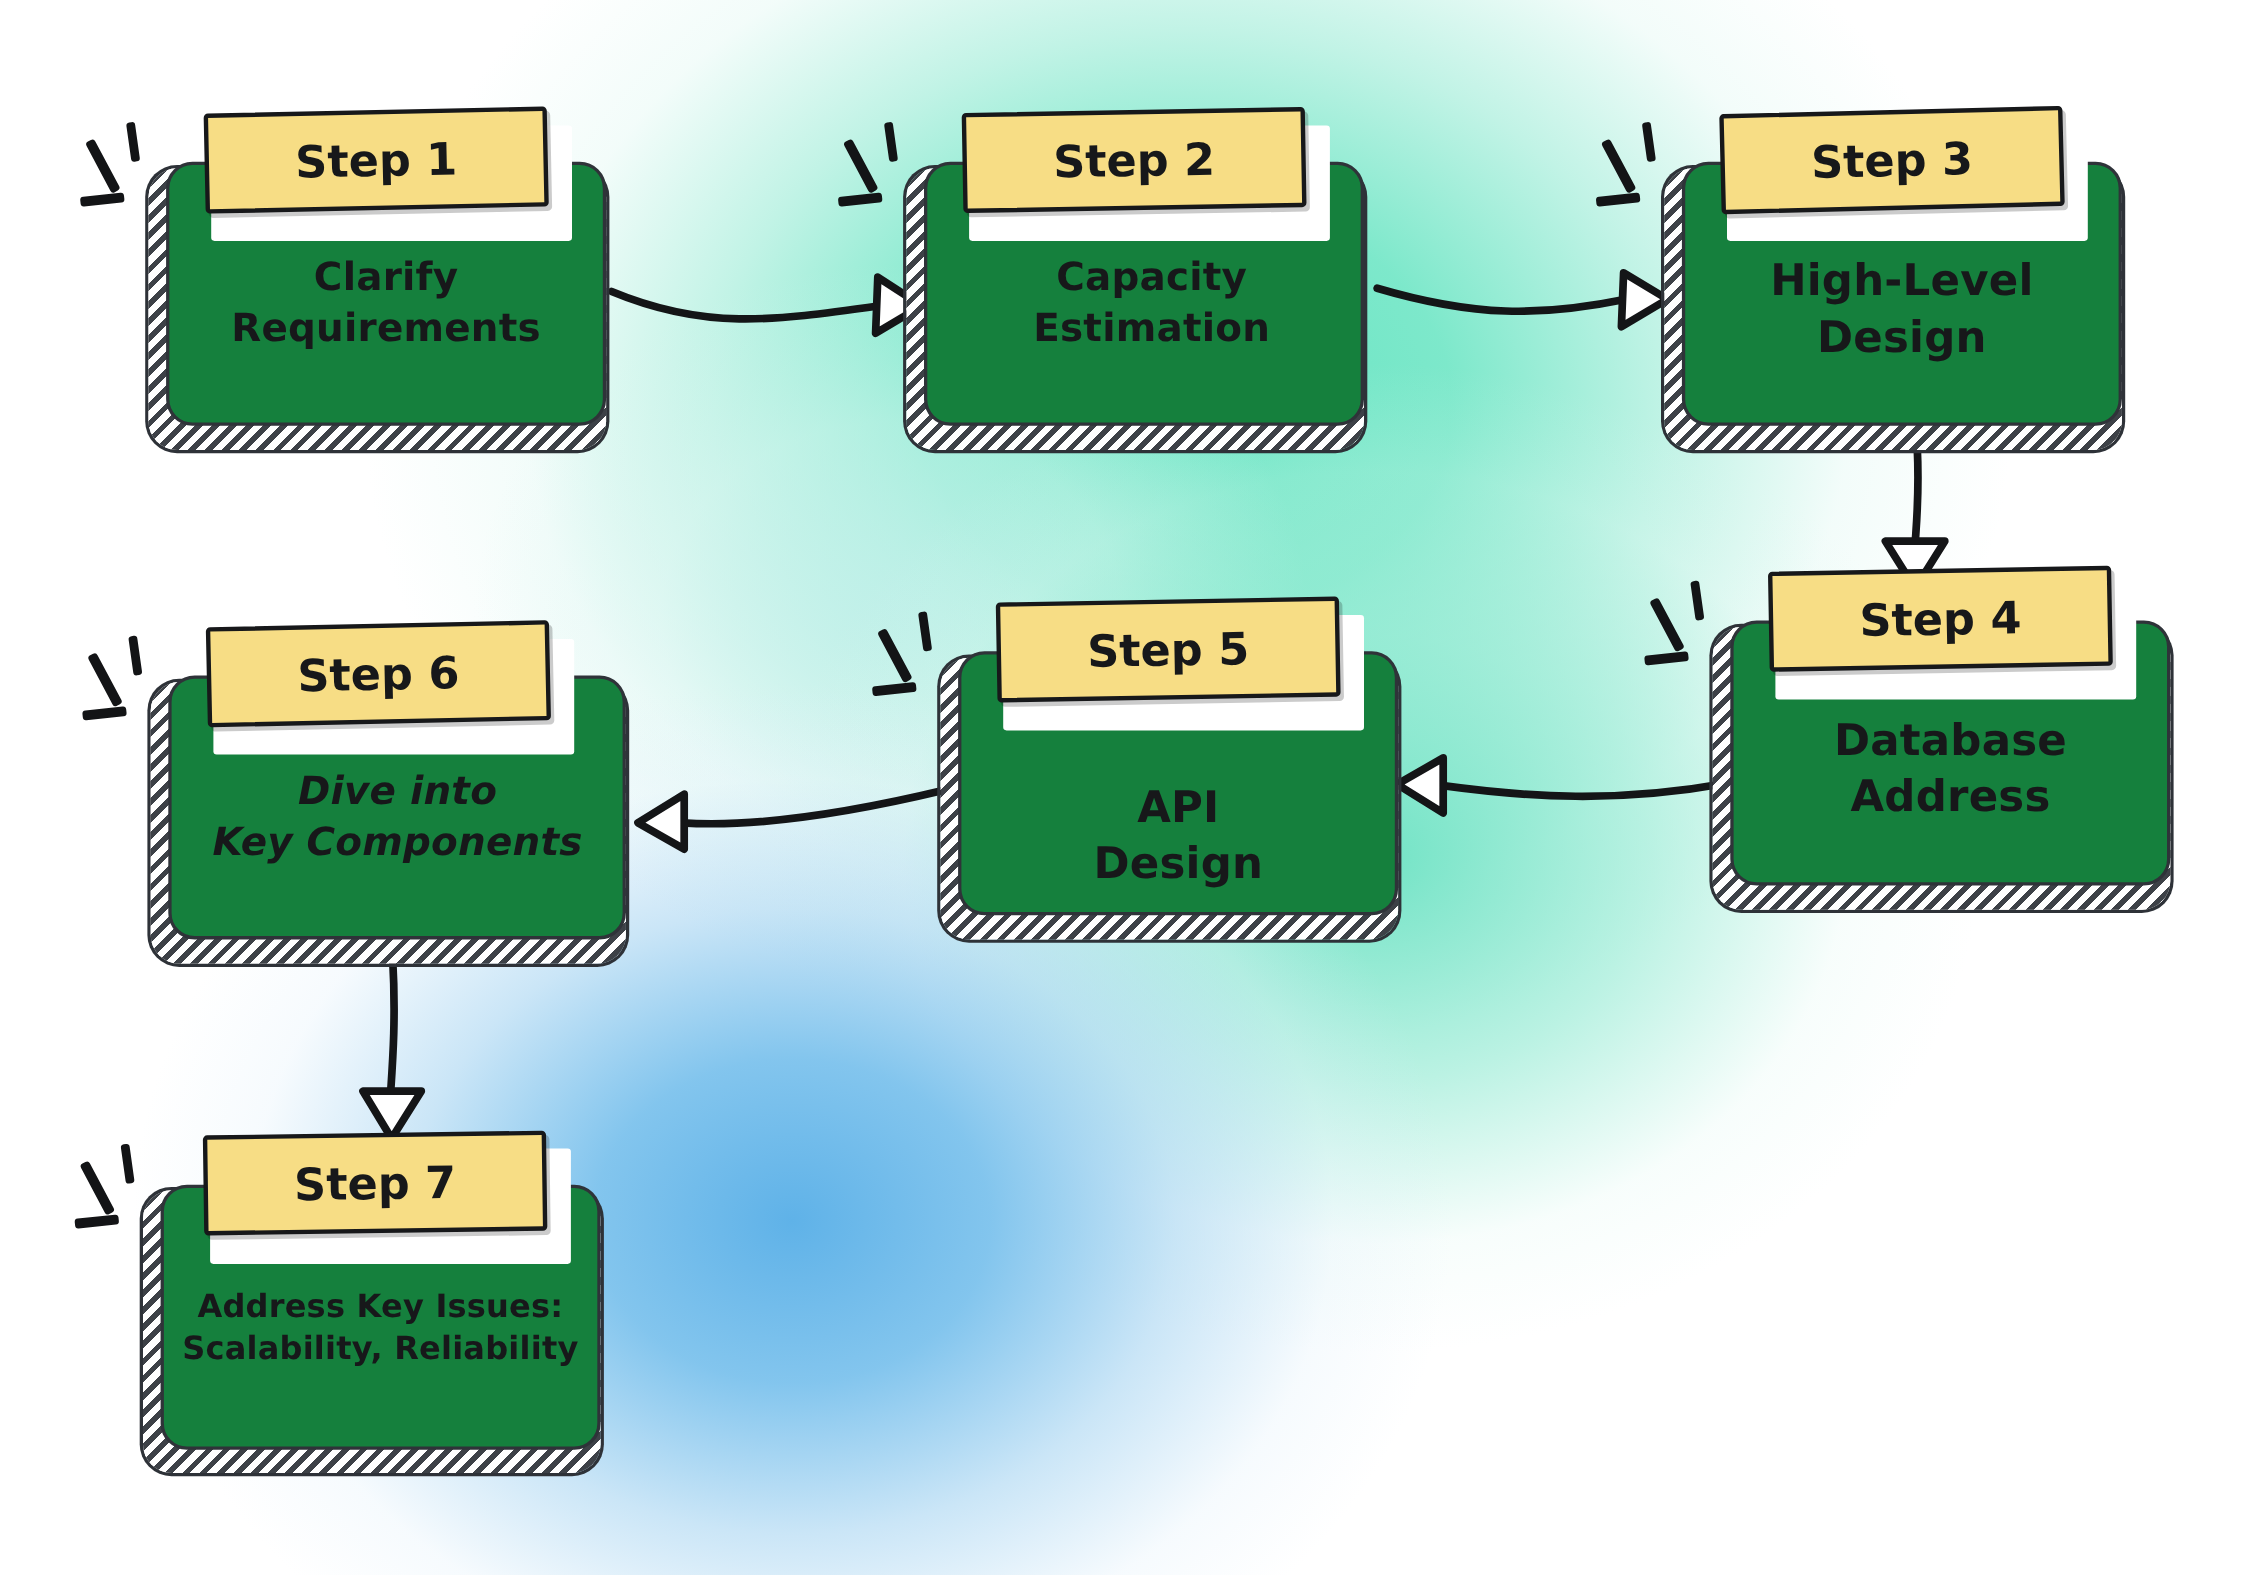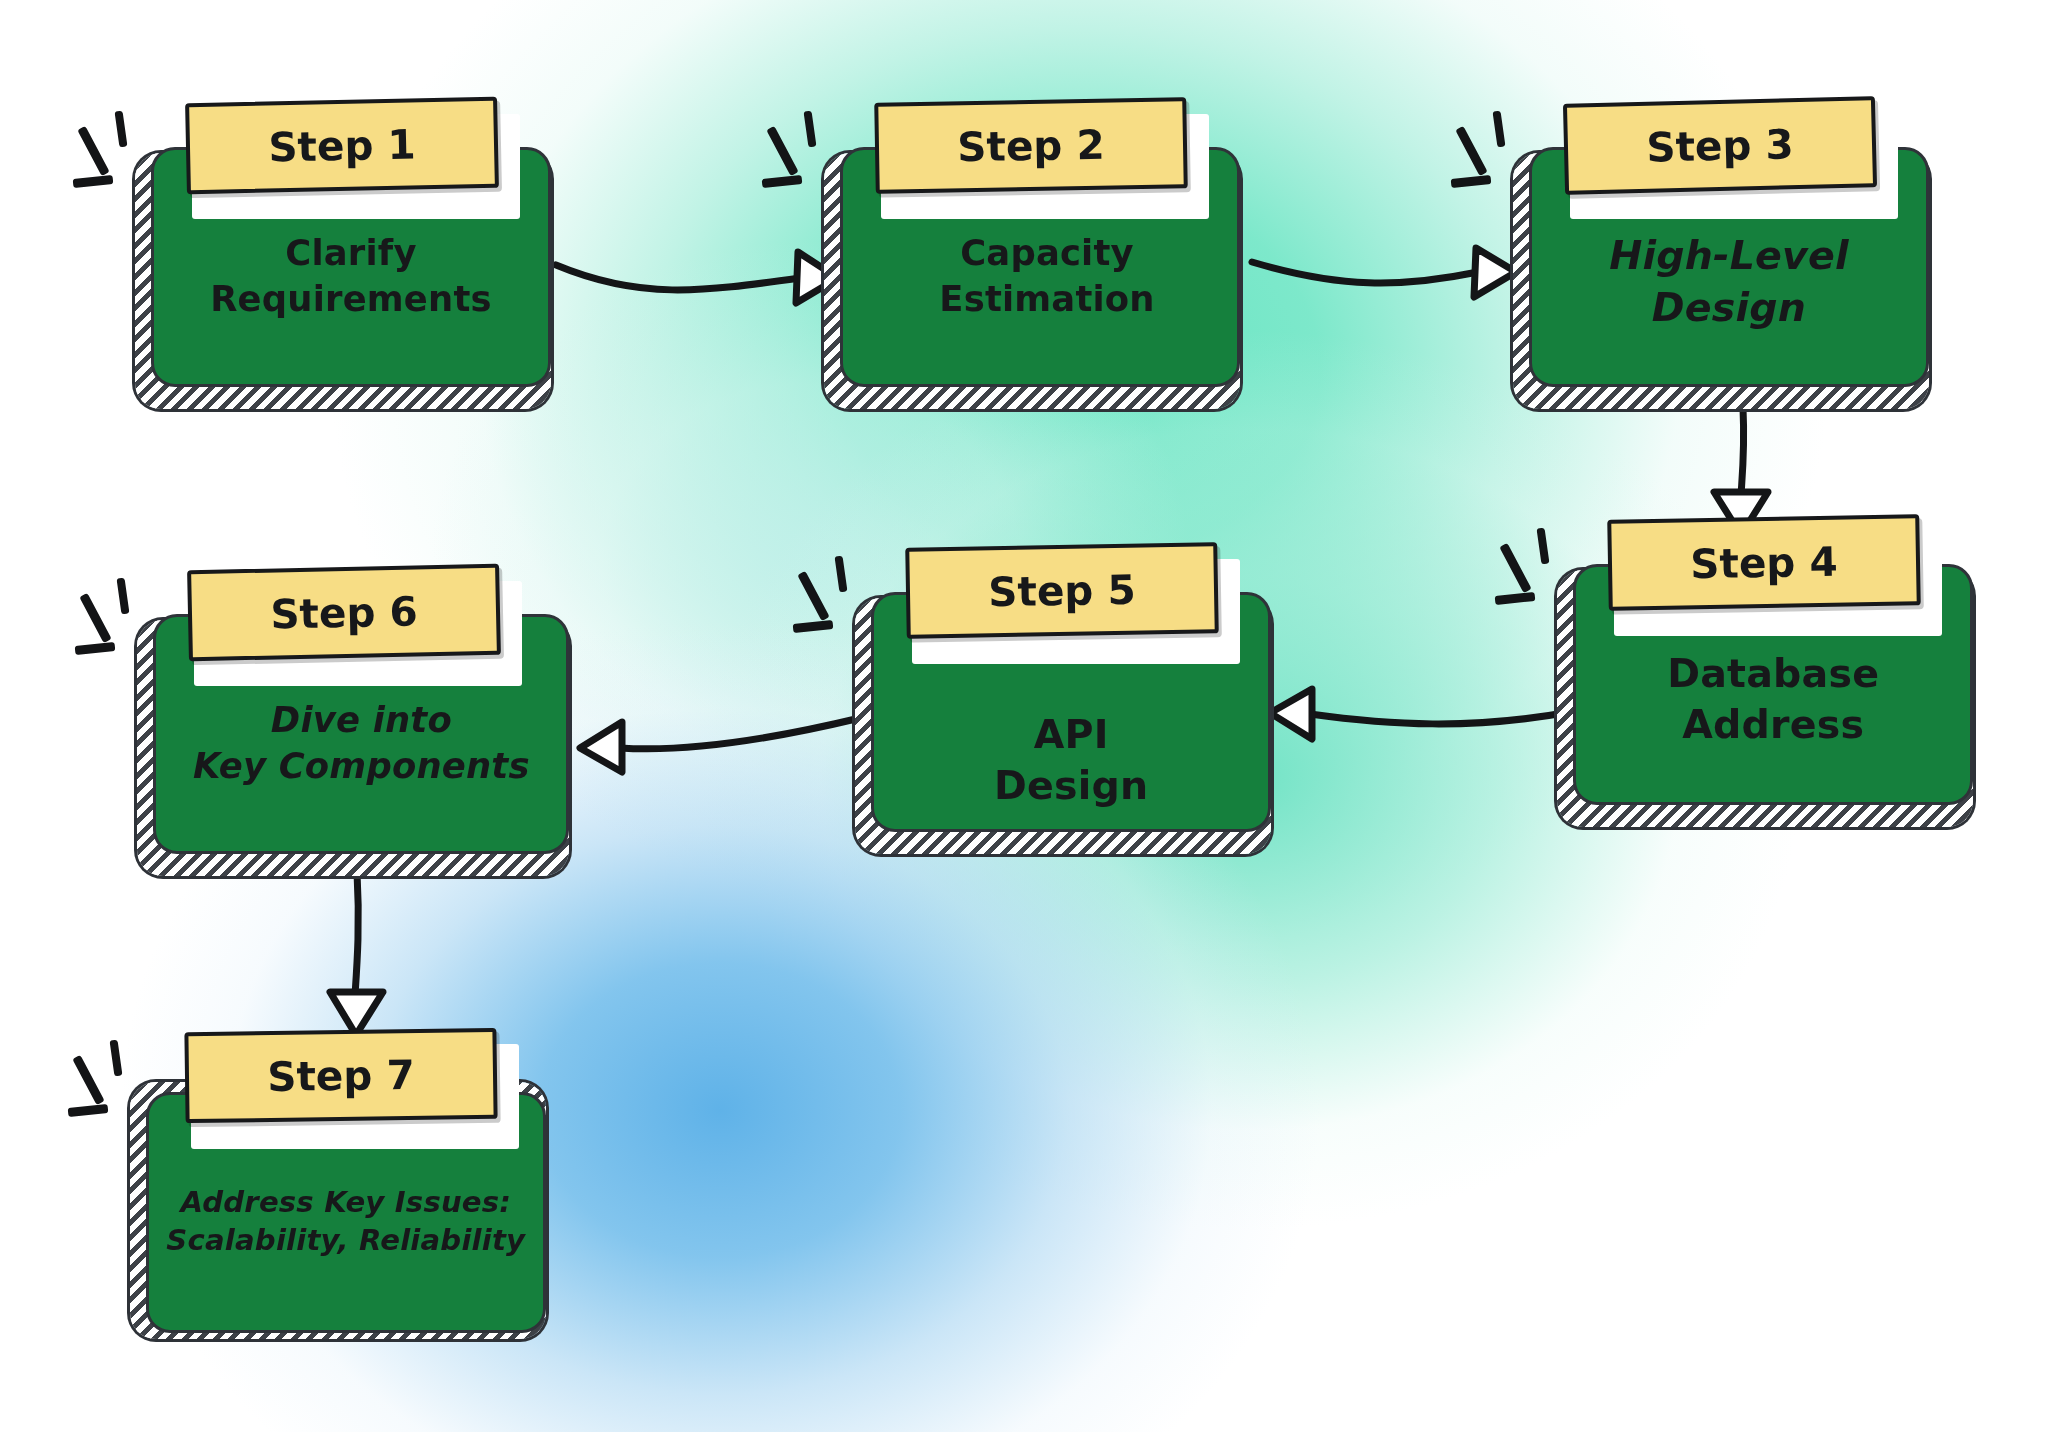--- a/index.html
+++ b/index.html
@@ -175,21 +175,21 @@
     </div>
     <div class="sheet" style="left: 41.1px; top: -32.8px; width: 328px; height: 105px;"></div>
     <div class="label" style="left: 35.1px; top: -46.8px; width: 312px; height: 91px; font-size: 40.508px; transform: rotate(-1deg);">Step 2</div>
   </div>
 
   <div class="node" id="n-step3" style="left: 1528.8px; top: 146.9px; width: 400.4px; height: 240.5px;">
     <div class="spark" style="left: -62px; top: -22px; width: 9px; height: 52px; transform: rotate(-28deg);"></div>
     <div class="spark" style="left: -34px; top: -36px; width: 8px; height: 36px; transform: rotate(-8deg);"></div>
     <div class="spark" style="left: -78px; top: 30px; width: 40px; height: 9px; transform: rotate(-6deg);"></div>
     <div class="hatch" style="left: -16px; top: 6px; width: 416.4px; height: 256.5px;"></div>
-    <div class="card" style="left: 0px; top: 0px; width: 400.4px; height: 240.5px; font-style: italic;">
+    <div class="card" style="left: 0px; top: 0px; width: 400.4px; height: 240.5px;">
       <div class="card-text" style="top: 80.6px; font-size: 39.52px;">High-Level
 Design</div>
     </div>
     <div class="sheet" style="left: 41.1px; top: -32.8px; width: 328px; height: 105px;"></div>
     <div class="label" style="left: 35.1px; top: -46.8px; width: 312px; height: 91px; font-size: 40.508px; transform: rotate(-1.4deg);">Step 3</div>
   </div>
 
   <div class="node" id="n-step4" style="left: 1573px; top: 564.2px; width: 400.4px; height: 240.5px;">
     <div class="spark" style="left: -62px; top: -22px; width: 9px; height: 52px; transform: rotate(-28deg);"></div>
     <div class="spark" style="left: -34px; top: -36px; width: 8px; height: 36px; transform: rotate(-8deg);"></div>
@@ -227,21 +227,21 @@
     </div>
     <div class="sheet" style="left: 41.1px; top: -32.8px; width: 328px; height: 105px;"></div>
     <div class="label" style="left: 35.1px; top: -46.8px; width: 312px; height: 91px; font-size: 40.508px; transform: rotate(-1.2deg);">Step 6</div>
   </div>
 
   <div class="node" id="n-step7" style="left: 145.6px; top: 1076.4px; width: 400.4px; height: 240.5px;">
     <div class="spark" style="left: -62px; top: -22px; width: 9px; height: 52px; transform: rotate(-28deg);"></div>
     <div class="spark" style="left: -34px; top: -36px; width: 8px; height: 36px; transform: rotate(-8deg);"></div>
     <div class="spark" style="left: -78px; top: 30px; width: 40px; height: 9px; transform: rotate(-6deg);"></div>
     <div class="hatch" style="left: -16px; top: 6px; width: 416.4px; height: 256.5px;"></div>
-    <div class="card" style="left: 0px; top: 16px; width: 400.4px; height: 240.5px; font-style: italic;">
+    <div class="card" style="left: 0px; top: 1px; width: 400.4px; height: 240.5px;">
       <div class="card-text" style="top: 88.4px; font-size: 29.12px;">Address Key Issues:
 Scalability, Reliability</div>
     </div>
     <div class="sheet" style="left: 45px; top: -32.8px; width: 328px; height: 105px;"></div>
     <div class="label" style="left: 39px; top: -46.8px; width: 312px; height: 91px; font-size: 40.508px; transform: rotate(-0.8deg);">Step 7</div>
   </div>
 
   <h1 class="sr">System Design Interview Steps</h1>
 </div>
 

